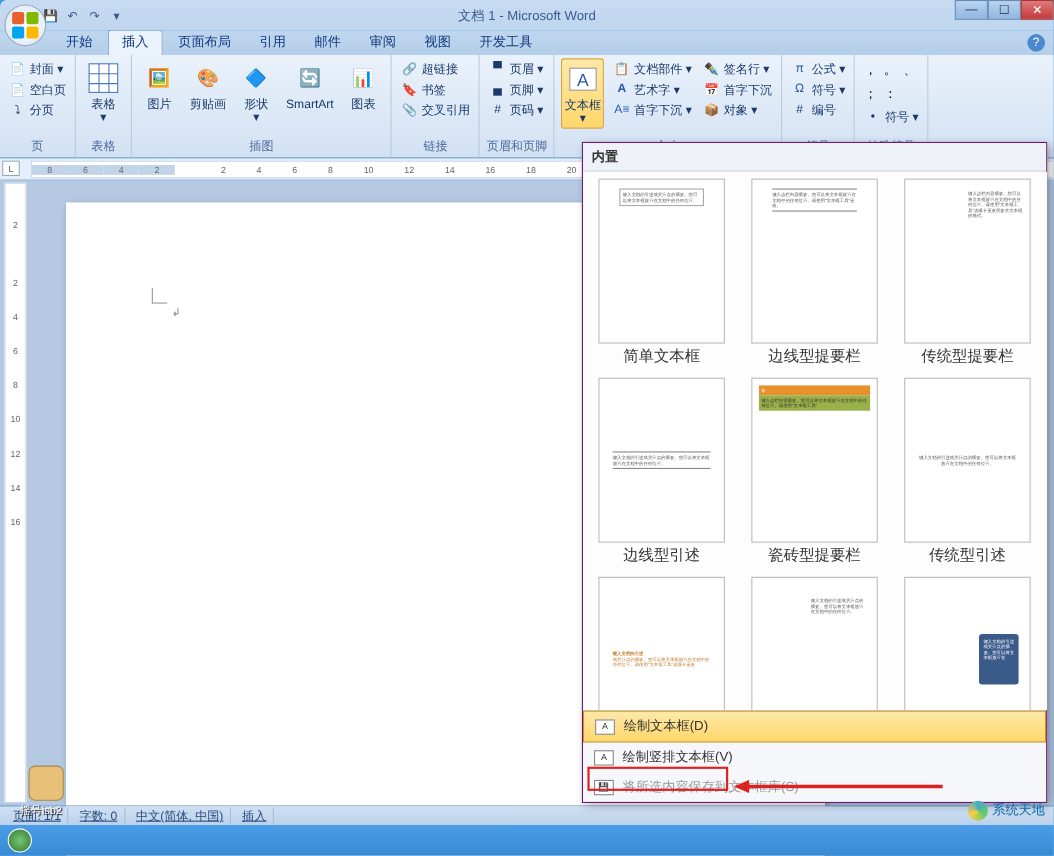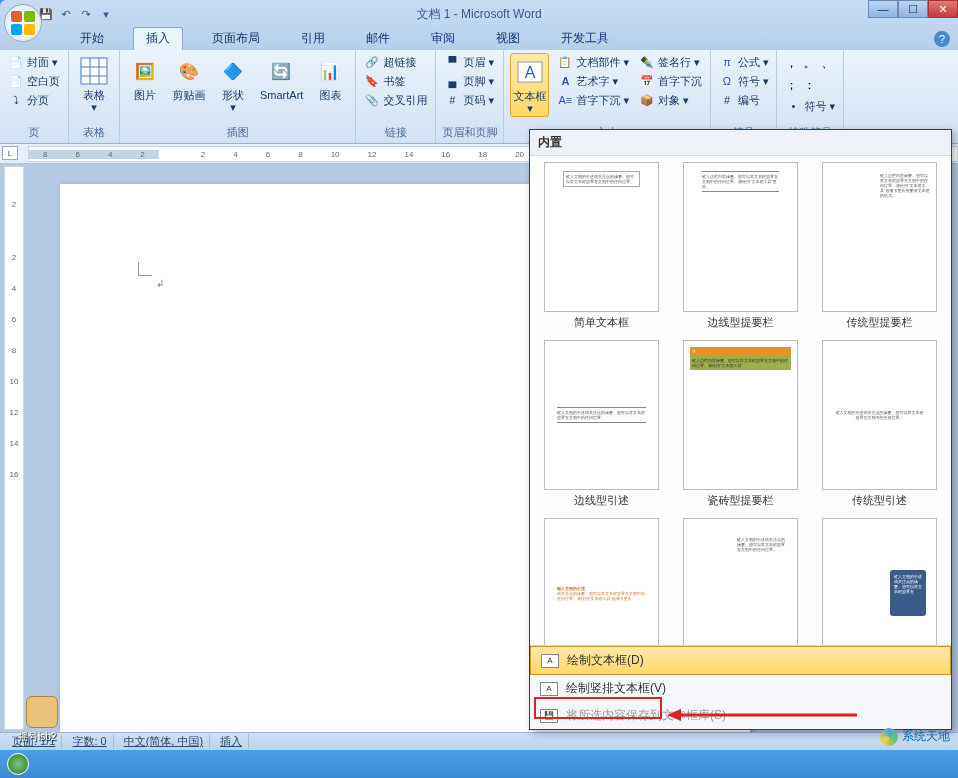--- a/index.html
+++ b/index.html
@@ -15,21 +15,21 @@
 .winbtn.min, .winbtn.max { background: linear-gradient(#b9d4f0, #8fb5e0); color: #234; }
 .winbtn.close { background: linear-gradient(#e07a7a, #c23a3a); border-color: #a33; }
 
 
 .office-btn { position: absolute; left: 4px; top: 4px; width: 38px; height: 38px; border-radius: 50%; background: radial-gradient(#fff, #d8e6f5); border: 1px solid #9ab; z-index: 5; display: flex; align-items: center; justify-content: center; }
 .office-logo { width: 24px; height: 24px; position: relative; }
 .office-logo::before { content: ""; position: absolute; width: 11px; height: 11px; background: #e8602c; border-radius: 2px; left: 0; top: 0; }
 .office-logo::after { content: ""; position: absolute; width: 11px; height: 11px; background: #7fba00; border-radius: 2px; right: 0; top: 0; box-shadow: -13px 13px 0 #00a4ef, 0 13px 0 #ffb900; }
 
 
-.tabs { height: 22px; background: linear-gradient(#bfd6ef, #b5cee9); display: flex; align-items: flex-end; padding-left: 68px; gap: 17px; position: relative; }
+.tabs { height: 22px; background: linear-gradient(#bfd6ef, #b5cee9); display: flex; align-items: flex-end; padding-left: 48px; gap: 2px; position: relative; }
 .tab { padding: 2px 12px 3px; font-size: 12px; color: #12377f; border-top-left-radius: 3px; border-top-right-radius: 3px; }
 .tab.active { background: #eaf2fb; border: 1px solid #8aa8cc; border-bottom: none; }
 .help-ic { position: absolute; right: 8px; top: 3px; width: 16px; height: 16px; border-radius: 50%; background: #4a88d0; color: #fff; font-size: 11px; display: flex; align-items: center; justify-content: center; }
 
 
 .ribbon { height: 94px; background: linear-gradient(#eaf2fb, #d2e1f3); border-bottom: 1px solid #9cb4d4; display: flex; }
 .group { border-right: 1px solid #b8cce0; display: flex; flex-direction: column; justify-content: space-between; padding: 3px 6px 2px; }
 .group-body { display: flex; gap: 6px; align-items: flex-start; flex: 1; }
 .group-label { text-align: center; font-size: 11px; color: #4a6a9a; padding: 1px 0; }
 .lbtn { display: flex; flex-direction: column; align-items: center; gap: 2px; padding: 2px; min-width: 38px; }
@@ -65,21 +65,21 @@
 .taskbar { position: absolute; left: 0; right: 0; bottom: 0; height: 28px; background: linear-gradient(#4a9de8, #3a8ad5); display: flex; align-items: center; }
 .start { width: 36px; height: 28px; display: flex; align-items: center; justify-content: center; }
 .start-orb { width: 22px; height: 22px; border-radius: 50%; background: radial-gradient(#7ac47a, #2a7a2a); border: 1px solid #fff; }
 
 
 .gallery { position: absolute; left: 529px; top: 129px; width: 423px; height: 601px; background: #f5f7fa; border: 1px solid #701a75; box-shadow: 3px 3px 8px rgba(0,0,0,.3); z-index: 20; display: flex; flex-direction: column; }
 .gallery-head { padding: 4px 8px; font-size: 12px; font-weight: bold; color: #333; border-bottom: 1px solid #d0d8e0; background: #eef2f8; }
 .gallery-grid { flex: 1; overflow-y: auto; padding: 6px; display: grid; grid-template-columns: repeat(3, 1fr); gap: 4px 8px; background: #fdfdfd; }
 .gitem { display: flex; flex-direction: column; align-items: center; }
 .gthumb { width: 115px; height: 150px; background: #fff; border: 1px solid #bbb; position: relative; display: flex; align-items: center; justify-content: center; font-size: 4px; color: #555; padding: 6px; }
-.glabel { font-size: 11px; color: #333; padding: 3px 0 6px; text-align: center; }
+.glabel { font-size: 14px; color: #333; padding: 3px 0 6px; text-align: center; }
 .gallery-footer { border-top: 1px solid #d0d8e0; }
 .gfitem { padding: 5px 10px; font-size: 12px; color: #333; display: flex; align-items: center; gap: 8px; }
 .gfitem.highlight { background: linear-gradient(#ffe9a8, #ffd76a); border: 1px solid #c89020; }
 .gfitem .gfic { width: 18px; height: 14px; border: 1px solid #888; font-size: 8px; display: flex; align-items: center; justify-content: center; background: #fff; }
 
 
 .red-arrow { position: absolute; left: 667px; top: 705px; z-index: 30; pointer-events: none; }
 .red-box { position: absolute; left: 534px; top: 697px; width: 128px; height: 22px; border: 2px solid #d22; z-index: 30; pointer-events: none; }
 
 

